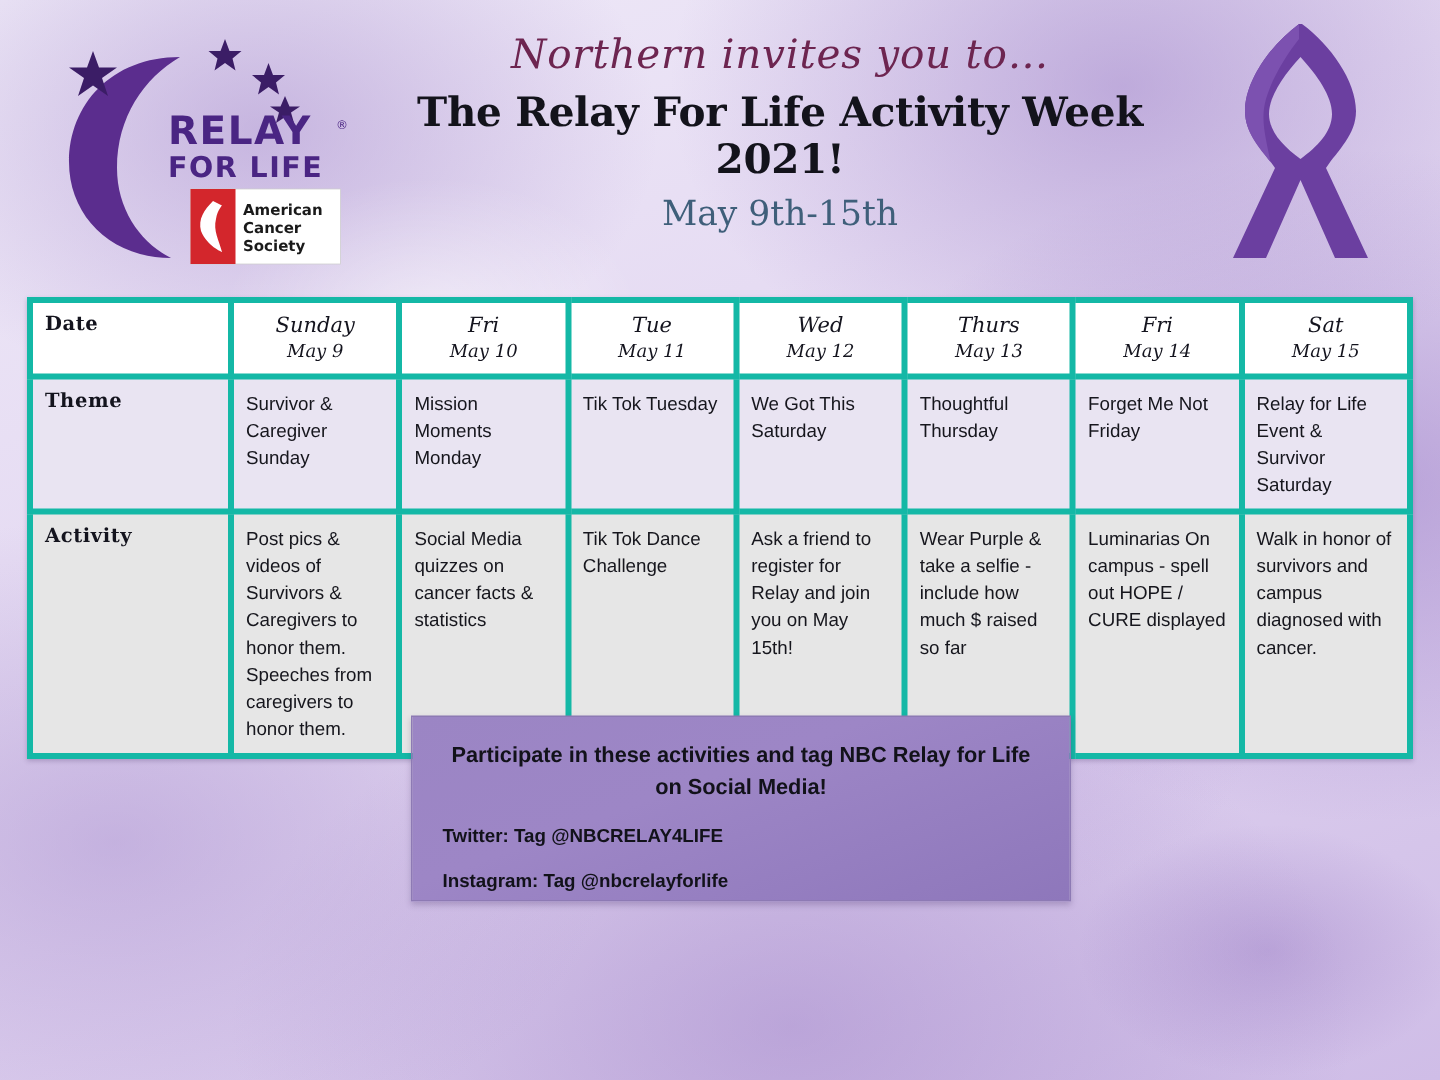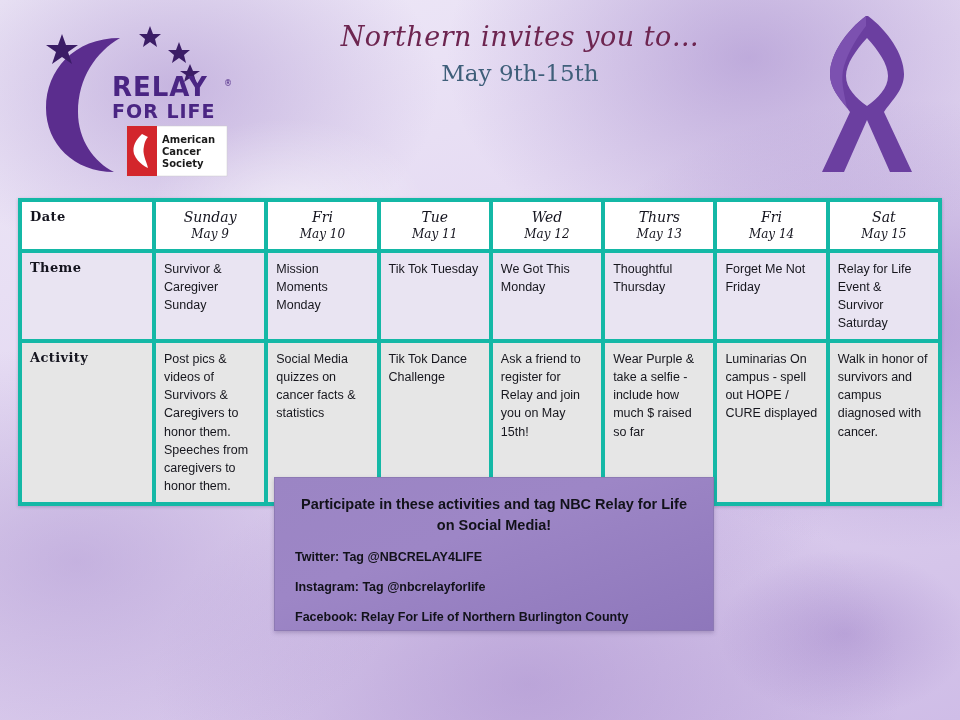--- a/index.html
+++ b/index.html
@@ -209,20 +209,21 @@
       <rect x="103" y="114" width="30" height="50" fill="#d3262c"></rect>
       <path d="M118 122 c-6 6 -10 12 -8 20 c4 10 14 14 14 14 c-2 -8 -6 -14 -4 -22 c1 -6 4 -9 4 -9 z" fill="#ffffff"></path>
       <text x="138" y="131" font-family="DejaVu Sans, sans-serif" font-size="10" font-weight="bold" fill="#1a1a1a">American</text>
       <text x="138" y="143" font-family="DejaVu Sans, sans-serif" font-size="10" font-weight="bold" fill="#1a1a1a">Cancer</text>
       <text x="138" y="155" font-family="DejaVu Sans, sans-serif" font-size="10" font-weight="bold" fill="#1a1a1a">Society</text>
     </svg>
   </div>
 
   <div id="title-block">
     <div class="title-script">Northern invites you to…</div>
+    <div class="title-main">The Relay For Life Activity Week 2021!</div>
     <div class="title-dates">May 9th-15th</div>
   </div>
 
   <div id="ribbon">
     <svg width="150" height="175" viewBox="0 0 150 175" xmlns="http://www.w3.org/2000/svg">
       <path d="M74 8 C55 22 38 46 38 66 C38 82 50 92 58 104 L30 164 L52 164 L75 112 L98 164 L120 164 L92 104 C100 92 112 82 112 66 C112 46 95 22 76 8 Z M75 30 C86 42 96 56 96 68 C96 80 86 90 75 98 C64 90 54 80 54 68 C54 56 64 42 75 30 Z" fill="#6b3fa0"></path>
       <path d="M74 8 C55 22 38 46 38 66 C38 80 47 90 55 100 C52 84 48 72 52 58 C56 44 66 28 74 18 Z" fill="#7c51b0"></path>
     </svg>
   </div>
 </div>
@@ -259,21 +260,21 @@
       <div class="dname">Sat</div>
       <div class="ddate">May 15</div>
     </td>
   </tr>
 
   <tr>
     <td class="rowlabel shade-theme col-label">Theme</td>
     <td class="theme-cell">Survivor &amp; Caregiver Sunday</td>
     <td class="theme-cell">Mission Moments Monday</td>
     <td class="theme-cell">Tik Tok Tuesday</td>
-    <td class="theme-cell">We Got This Monday</td>
+    <td class="theme-cell">We Got This Saturday</td>
     <td class="theme-cell">Thoughtful Thursday</td>
     <td class="theme-cell">Forget Me Not Friday</td>
     <td class="theme-cell">Relay for Life Event &amp; Survivor Saturday</td>
   </tr>
 
   <tr>
     <td class="rowlabel shade-activity col-label">Activity</td>
     <td class="activity-cell">Post pics &amp; videos of Survivors &amp; Caregivers to honor them.  Speeches from caregivers to honor them.</td>
     <td class="activity-cell">Social Media quizzes on cancer facts &amp; statistics</td>
     <td class="activity-cell">Tik Tok Dance Challenge</td>
@@ -282,14 +283,13 @@
     <td class="activity-cell">Luminarias On campus - spell out HOPE / CURE displayed</td>
     <td class="activity-cell">Walk in honor of survivors and campus diagnosed with cancer.</td>
   </tr>
 </tbody>
   </table>
 
 <div id="social-box">
   <div class="sb-title">Participate in these activities and tag NBC Relay for Life on Social Media!</div>
   <div class="sb-line">Twitter: Tag @NBCRELAY4LIFE</div>
   <div class="sb-line">Instagram: Tag @nbcrelayforlife</div>
-  <div class="sb-line">Facebook: Relay For Life of Northern Burlington County</div>
 </div>
 
 </body></html>

